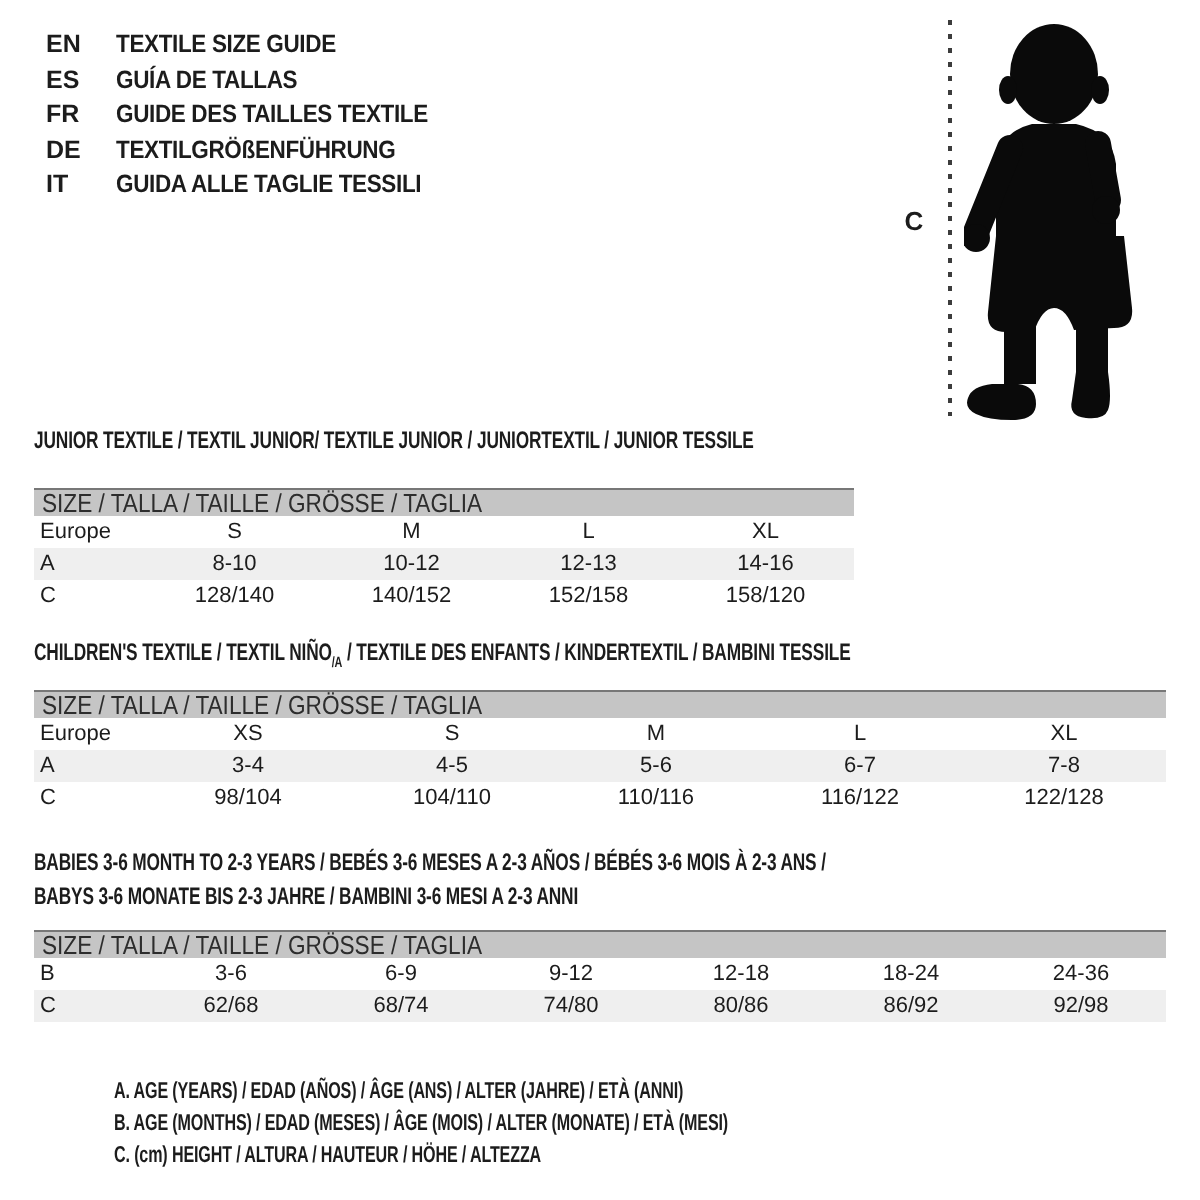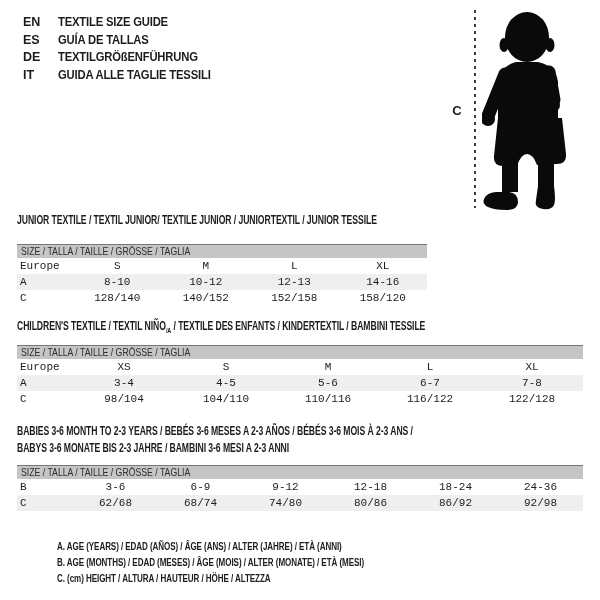--- a/index.html
+++ b/index.html
@@ -35,24 +35,24 @@
   .title3{top:423px;}
   sub{font-size:7.5px;}
 
   .size-table{position:absolute;left:17px;}
   .t1{top:244px;width:410px;}
   .t2{top:345px;width:566px;}
   .t3{top:465px;width:566px;}
   .thead{
     height:13px;line-height:13px;background:var(--bar-bg,#c5c5c5);
     border-top:1px solid var(--bar-border,#777777);
-    font-size:10px;color:#2d2d2d;padding-left:4px;white-space:nowrap;overflow:visible;text-decoration:underline;
+    font-size:13px;color:#2d2d2d;padding-left:4px;white-space:nowrap;overflow:visible;text-decoration:underline;
   }
   .thead .cond{display:inline-block;transform:scaleX(0.87);transform-origin:0 50%;}
-  .trow{display:flex;height:16px;line-height:16px;font-size:11px;font-family:Liberation Mono, monospace;}
+  .trow{display:flex;height:16px;line-height:16px;font-size:11px;}
   .trow.shaded{background:var(--alt-row,#efefef);}
   .tlabel{flex:0 0 53px;width:53px;padding-left:3px;}
   .tcell{flex:1 1 0;text-align:center;}
 
   
   .legend{position:absolute;left:17px;top:538px;margin-left:40px;}
   .legend-line{font-weight:bold;font-size:11.5px;line-height:16px;white-space:nowrap;
     transform:scaleX(0.70);transform-origin:0 0;letter-spacing:-0.1px;}
 </style>
 </head>
@@ -61,20 +61,24 @@
 <div class="canvas">
 
   <div class="lang-block">
     <div class="lang-row">
       <span class="lang-code">EN</span>
       <span class="lang-label">TEXTILE SIZE GUIDE</span>
     </div>
     <div class="lang-row">
       <span class="lang-code">ES</span>
       <span class="lang-label">GUÍA DE TALLAS</span>
+    </div>
+    <div class="lang-row">
+      <span class="lang-code">FR</span>
+      <span class="lang-label">GUIDE DES TAILLES TEXTILE</span>
     </div>
     <div class="lang-row">
       <span class="lang-code">DE</span>
       <span class="lang-label">TEXTILGRÖßENFÜHRUNG</span>
     </div>
     <div class="lang-row">
       <span class="lang-code">IT</span>
       <span class="lang-label">GUIDA ALLE TAGLIE TESSILI</span>
     </div>
   </div>

